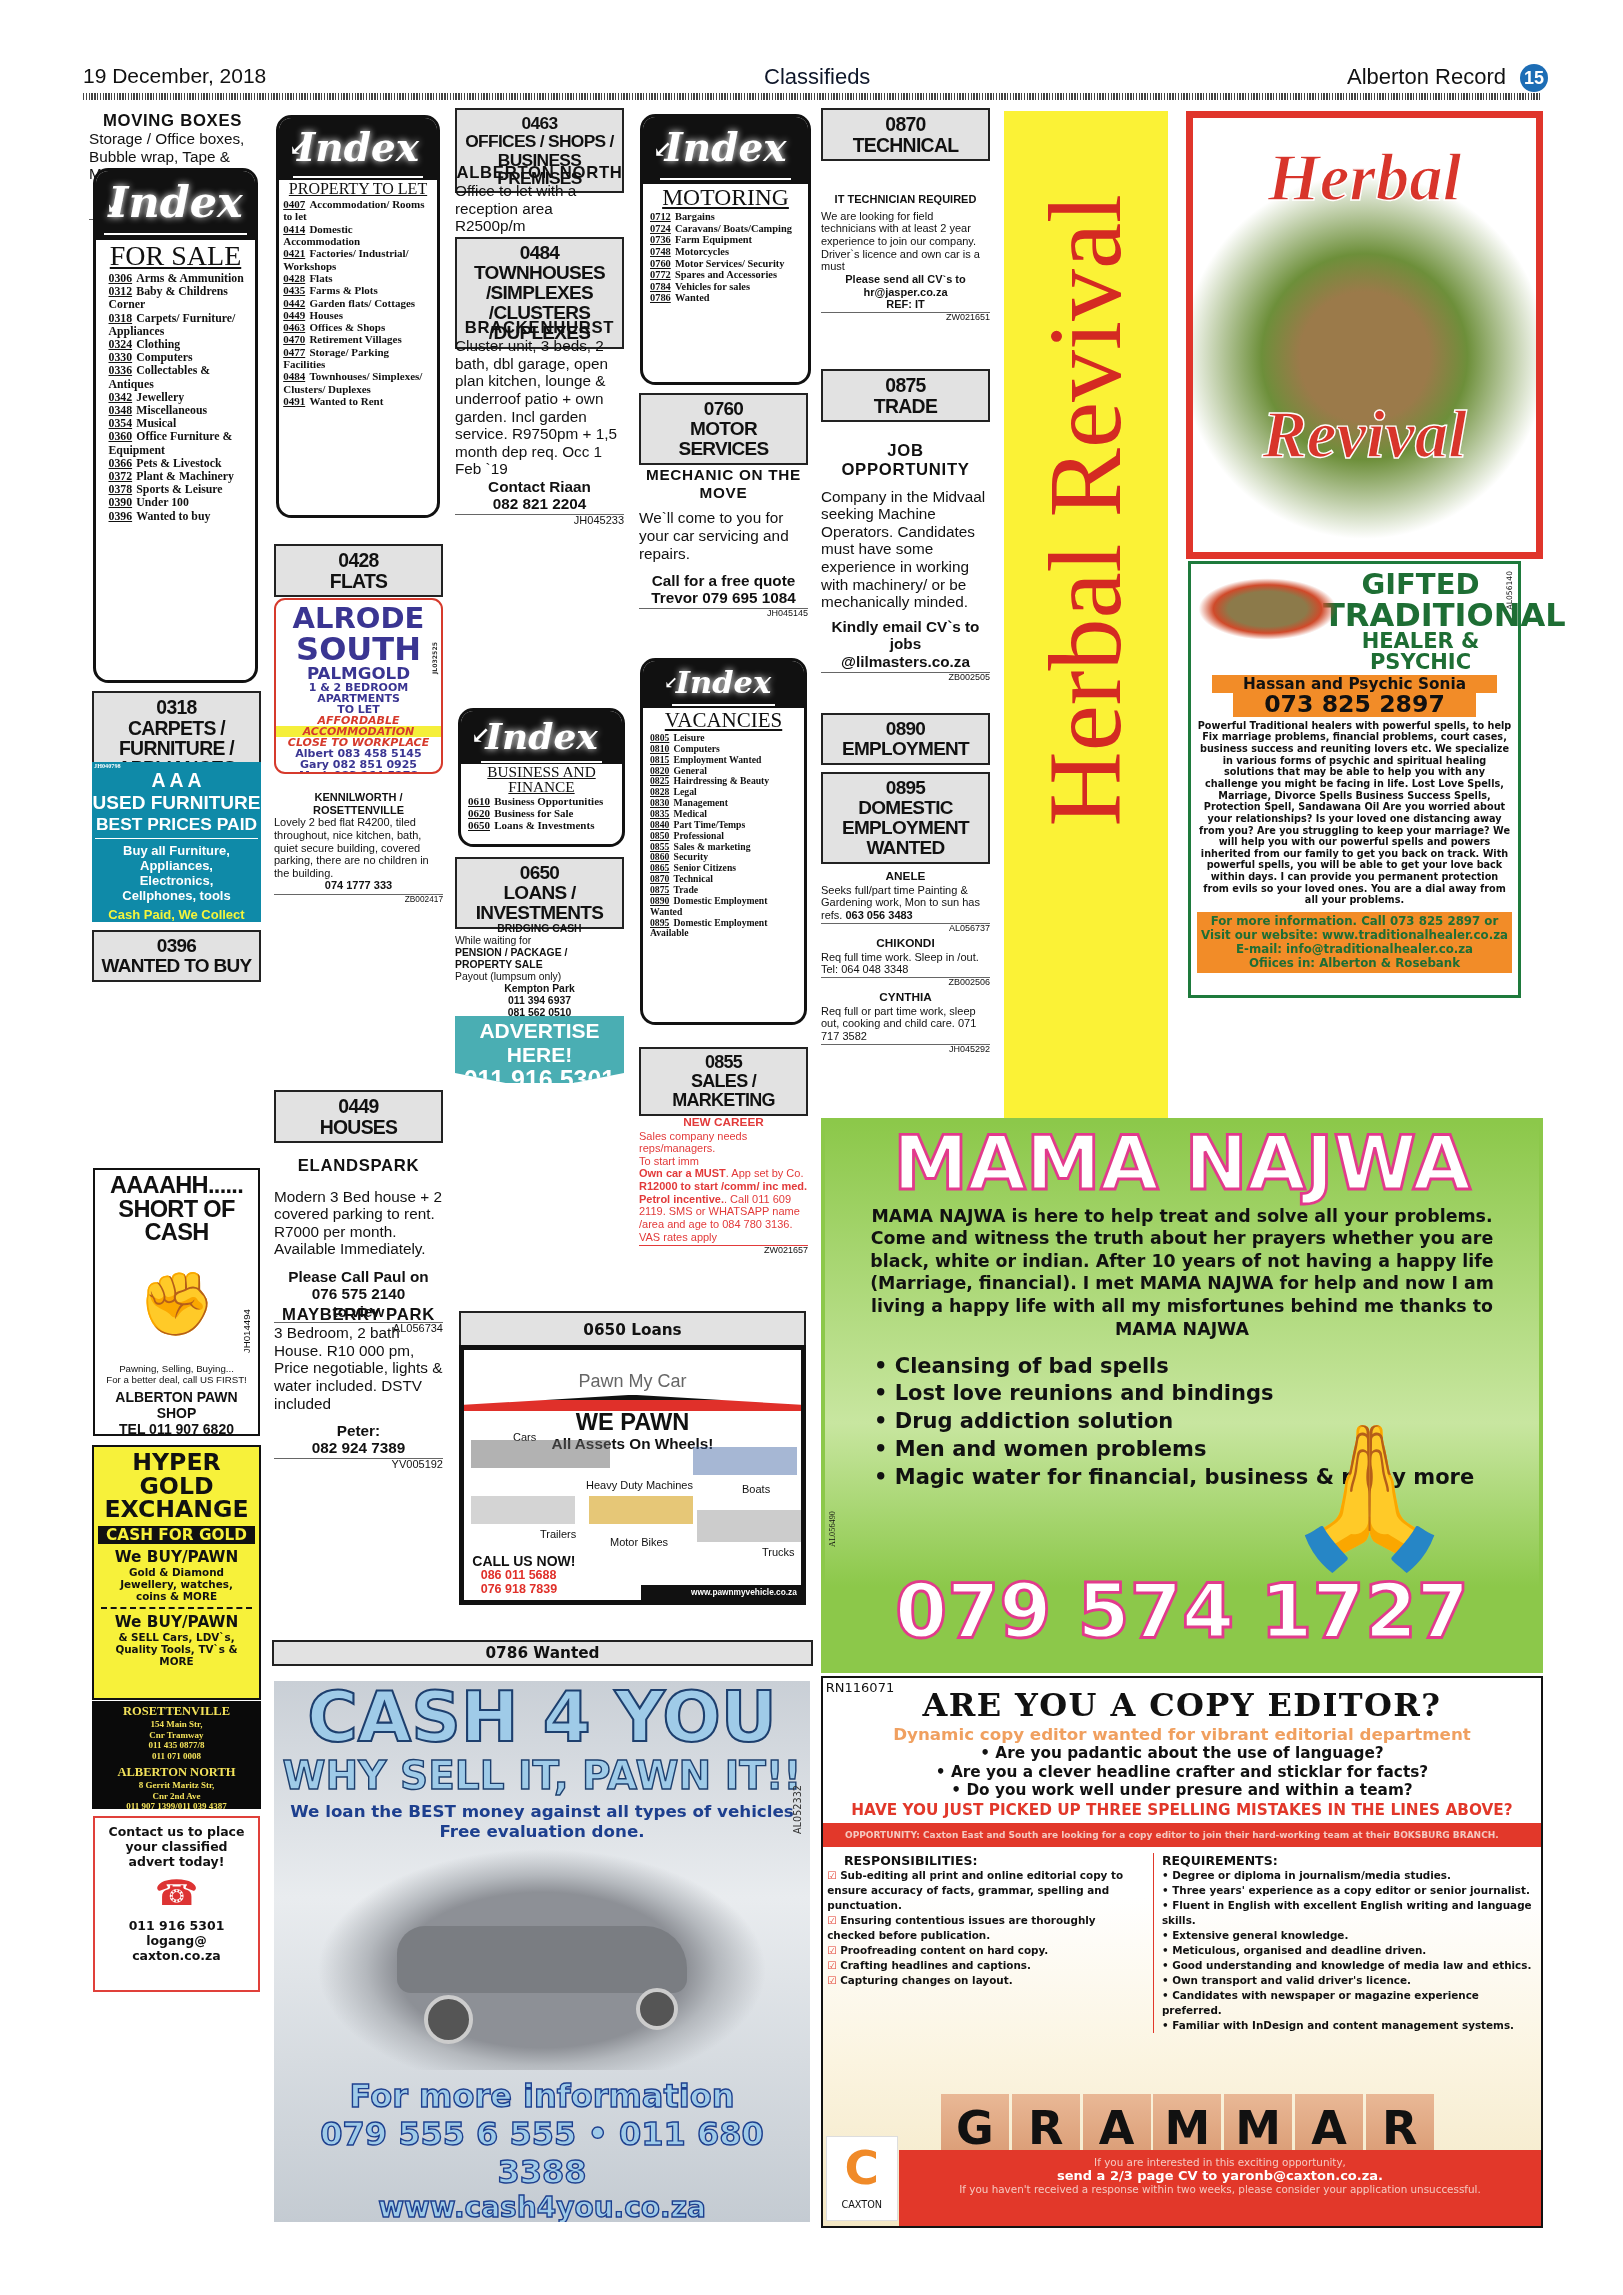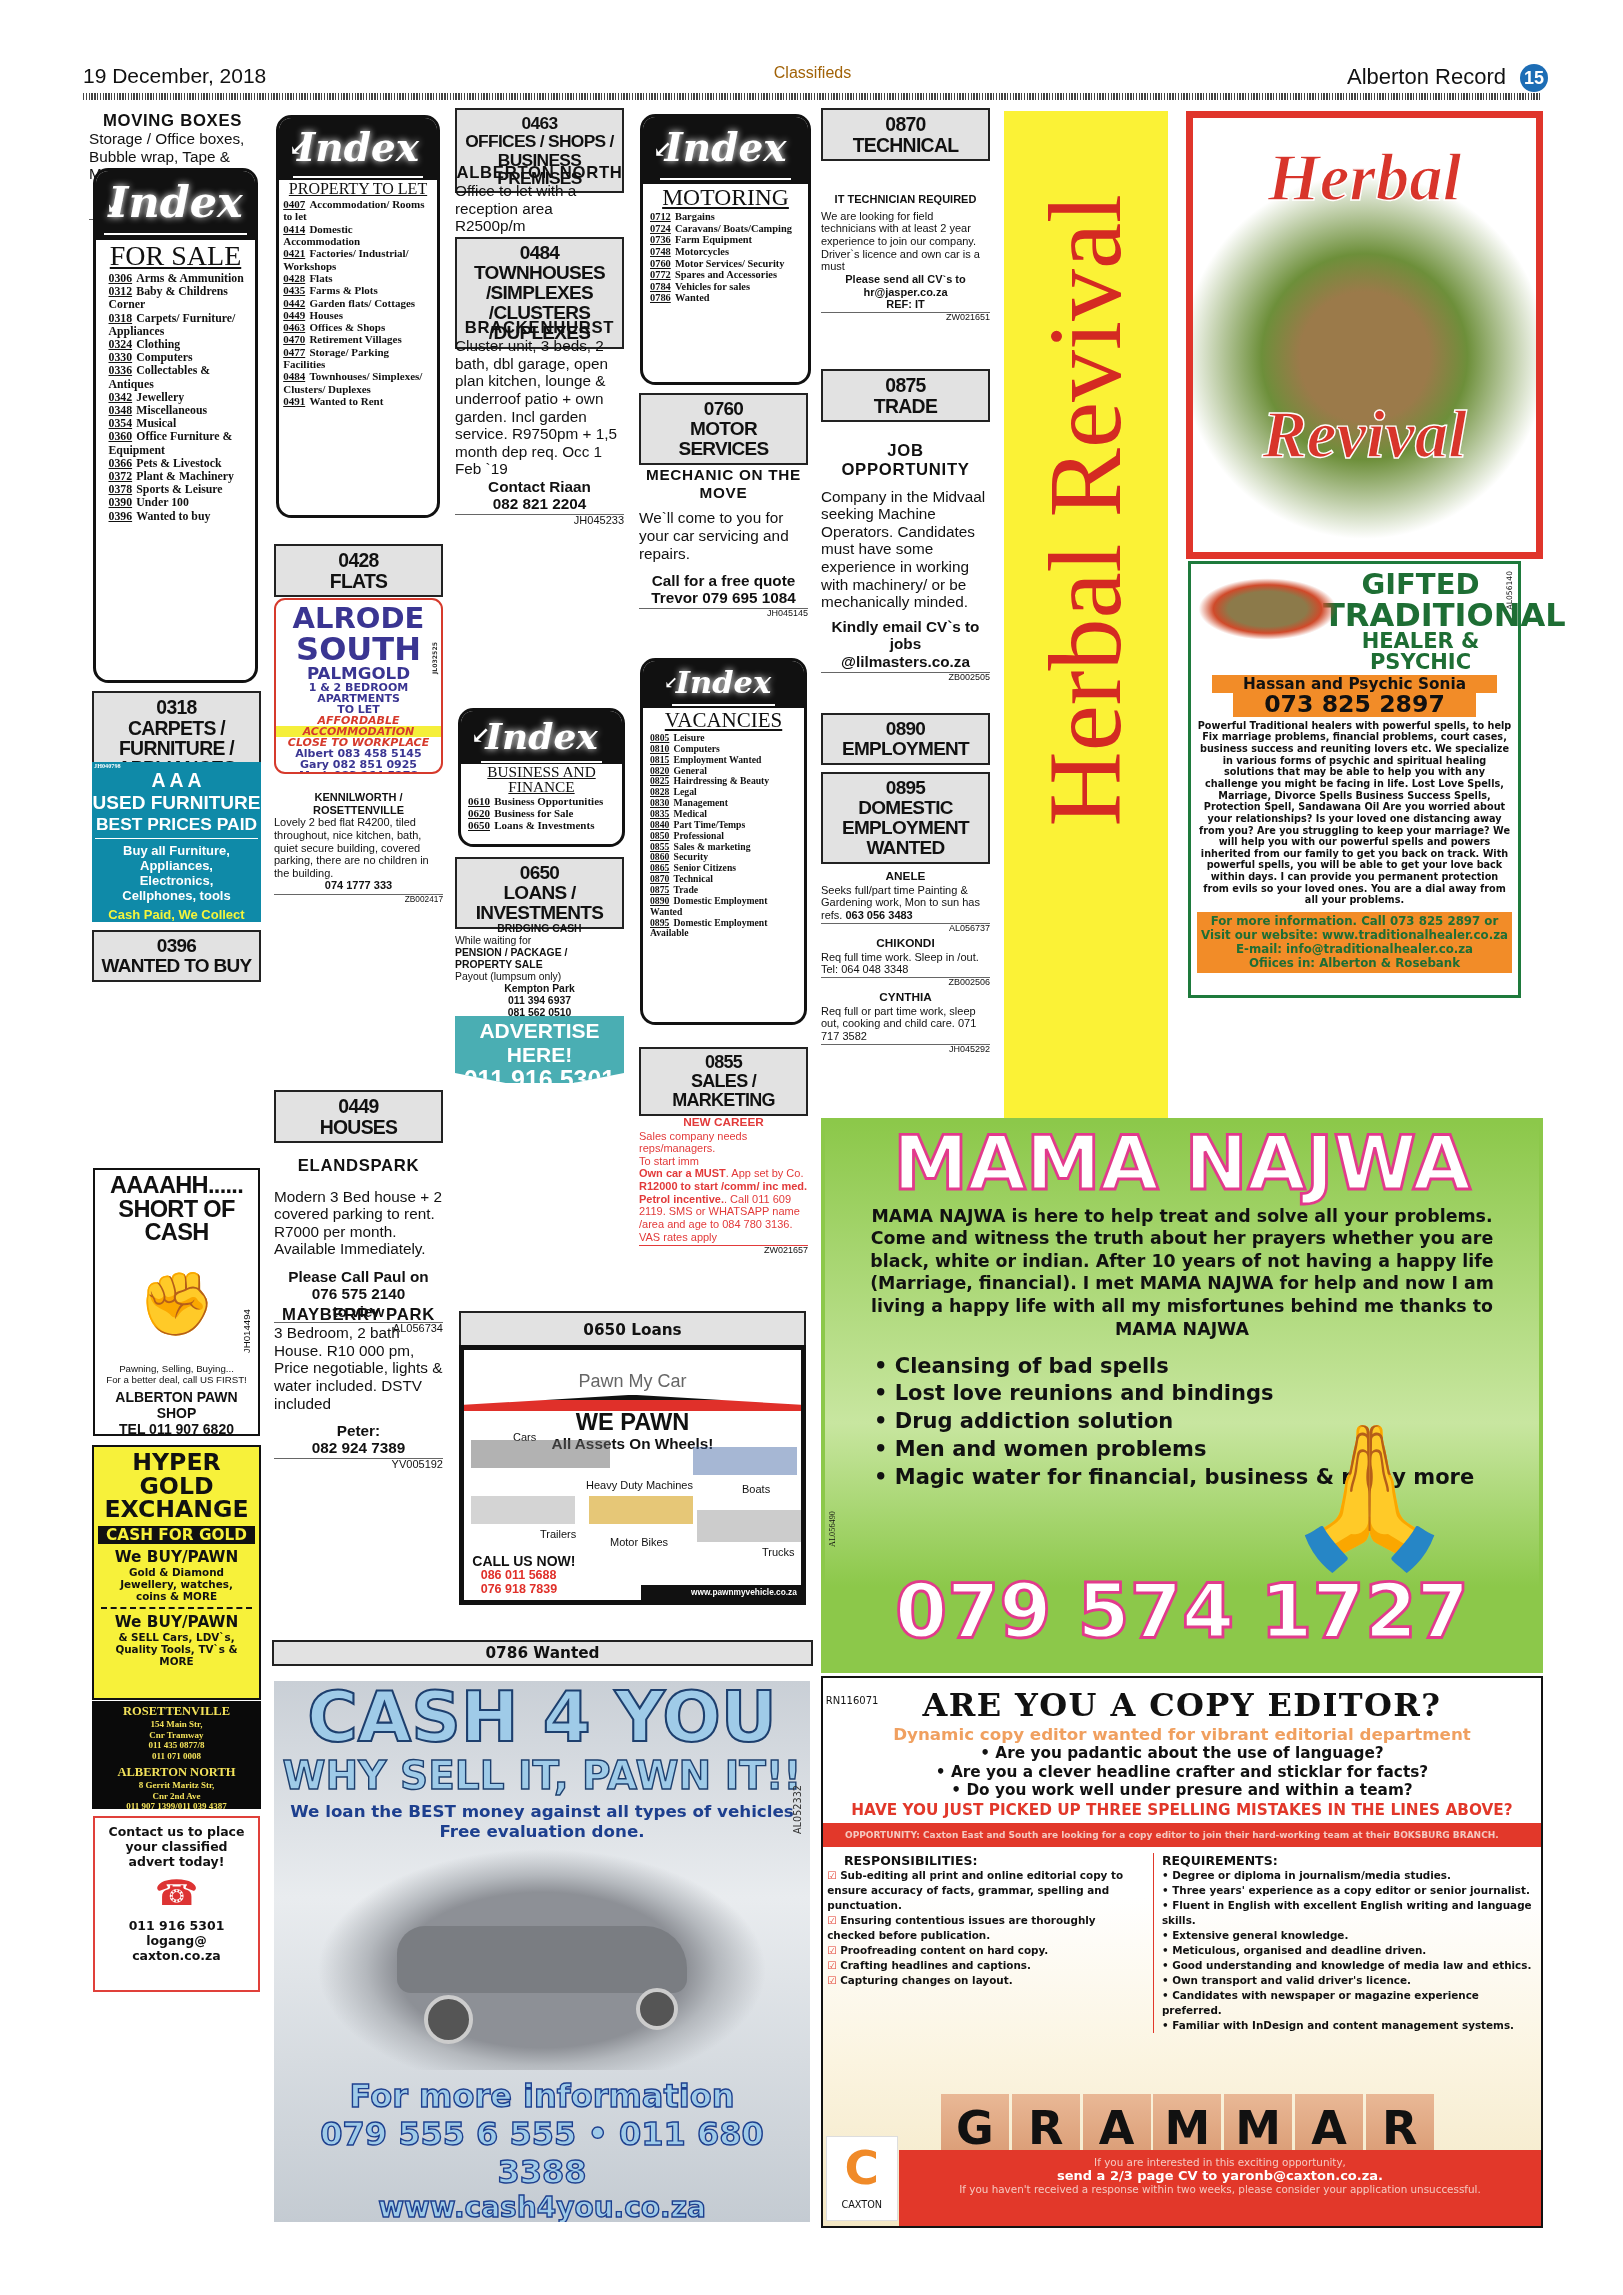--- a/index.html
+++ b/index.html
@@ -1,19 +1,19 @@
 <!DOCTYPE html>
 <html style="font-size:11px"><head>
 <meta charset="utf-8">
 <style>
 *{box-sizing:border-box;margin:0;padding:0}
 body{width:1624px;height:2295px;background:#fff;font-family:"Liberation Sans",sans-serif;color:#111;position:relative;overflow:hidden}
 .abs{position:absolute}
 .hdr-date{left:83px;top:64px;font-size:21px}
-.hdr-sec{left:764px;top:64px;font-size:16px;color:#a16207;width:97px;text-align:center}
+.hdr-sec{left:764px;top:64px;font-size:22px;color:#0f172a;width:97px;text-align:center}
 .hdr-pub{left:1347px;top:64px;font-size:22px}
 .hdr-pg{left:1520px;top:64px;width:28px;height:28px;border-radius:50%;background:#1d6db5;color:#fff;font-weight:bold;font-size:18px;text-align:center;line-height:28px}
 .hdr-rule{left:83px;top:93px;width:1458px;height:7px;background:repeating-linear-gradient(90deg,#444 0 1.4px,#fff 1.4px 2.8px)}
 .cls{background:#e2e2e2;border:2.8px solid #222;text-align:center;font-weight:bold;font-family:"Liberation Sans",sans-serif;line-height:1.05;padding:4.2px 2.8px;letter-spacing:-0.7px}
 .ad{font-size:15.3px;line-height:1.15}
 .ad h4{font-size:16.7px;text-align:center;letter-spacing:0.7px}
 .ad .c{text-align:center;font-weight:bold}
 .ref{border-top:0.7px solid #666;text-align:right;font-size:11px;margin-top:1.4px;line-height:1}
 .idx{border:3.5px solid #111;border-radius:15.3px;background:#fff;overflow:hidden}
 .idx .top{background:#111;color:#fff;font-family:"DejaVu Serif",serif;font-style:italic;font-weight:bold;text-align:center;position:relative}
@@ -460,21 +460,21 @@
       <li>• Drug addiction solution</li>
       <li>• Men and women problems</li>
       <li>• Magic water for financial, business &amp; many more</li>
     </ul>
   <div class="abs" style="right:83px;top:305px;font-size:139px;line-height:1">🙏</div>
   <div class="vline abs" style="left:2.8px;top:389px;font-size:8.3px;font-family:'Liberation Serif',serif">AL056490</div>
   <div class="abs" style="left:0;right:0;bottom:14px;text-align:center;font-size:75px;font-weight:bold;color:#fff;-webkit-text-stroke:2.8px #e23a8c">079 574 1727</div>
 </div>
 
 <div class="abs" style="left:821px;top:1676px;width:722px;height:552px;border:2.8px solid #111;background:linear-gradient(180deg,#fff 40%,#fbf4e0 70%,#f3e7c4);font-family:'DejaVu Sans',sans-serif;overflow:hidden">
-  <div class="abs" style="left:2.8px;top:17px;font-size:10px">RN116071</div>
+  <div class="abs" style="left:2.8px;top:2px;font-size:13px">RN116071</div>
   <div style="text-align:center;font-family:'DejaVu Serif',serif;font-weight:bold;font-size:32px;margin-top:8.3px;letter-spacing:1.4px">ARE YOU A COPY EDITOR?</div>
   <div style="text-align:center;font-size:16.7px;font-weight:bold;color:#f0a060">Dynamic copy editor wanted for vibrant editorial department</div>
   <div style="text-align:center;font-size:15.3px;font-weight:bold;line-height:1.2">
     <div>• Are you padantic about the use of language?</div>
       <div>• Are you a clever headline crafter and sticklar for facts?</div>
       <div>• Do you work well under presure and within a team?</div>
   </div>
   <div style="text-align:center;font-size:15.3px;font-weight:bold;color:#e2382a;margin-top:1.4px">HAVE YOU JUST PICKED UP THREE SPELLING MISTAKES IN THE LINES ABOVE?</div>
   <div style="background:#e2382a;color:#f5c9c0;font-size:9px;font-weight:bold;padding:7px 22px;margin-top:4.2px">OPPORTUNITY: Caxton East and South are looking for a copy editor to join their hard-working team at their BOKSBURG BRANCH.</div>
   <div style="display:flex;padding:5.6px 4.2px 0">

